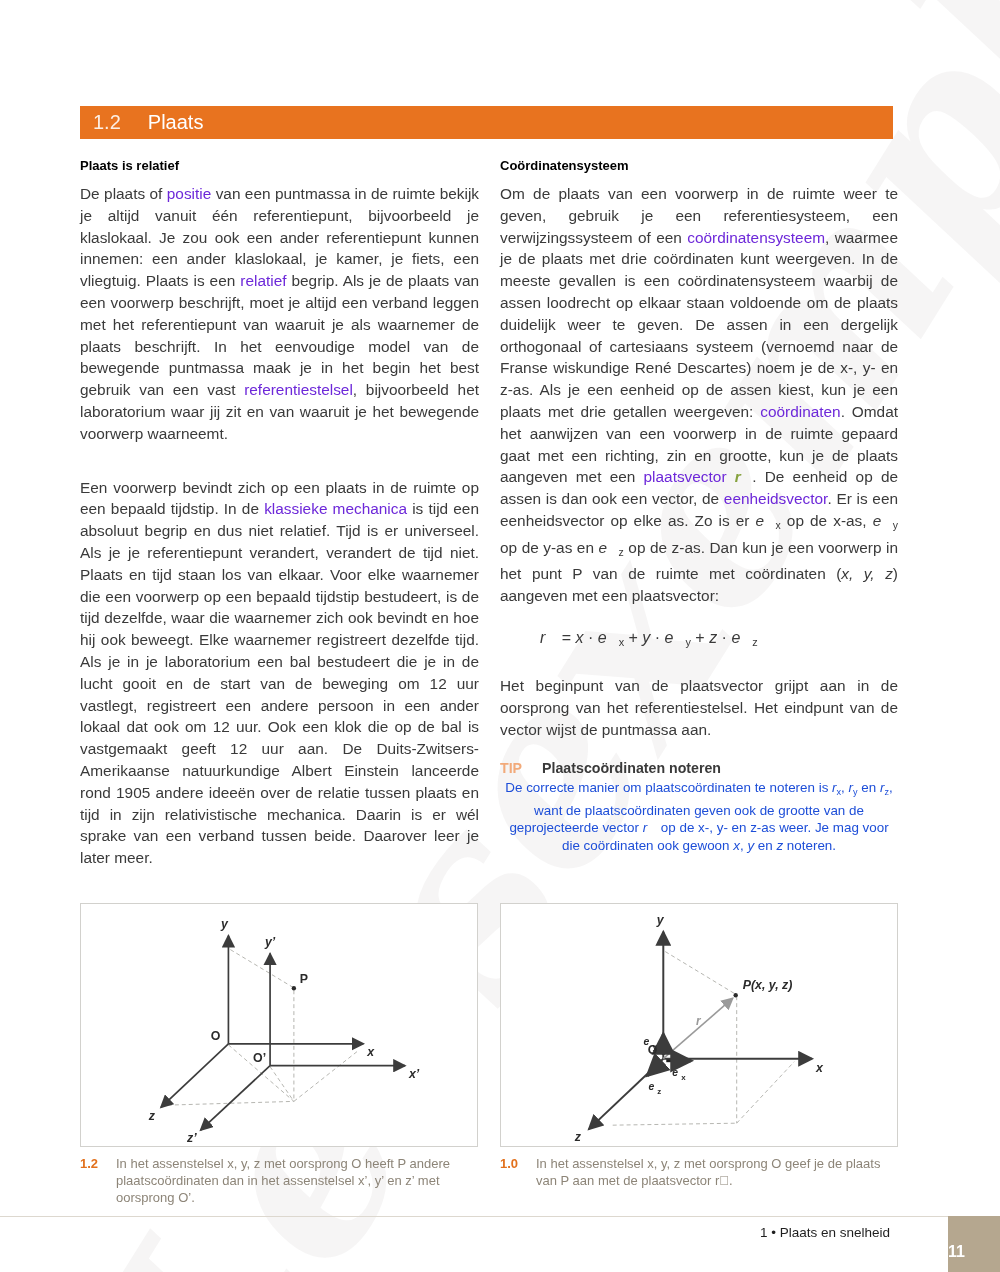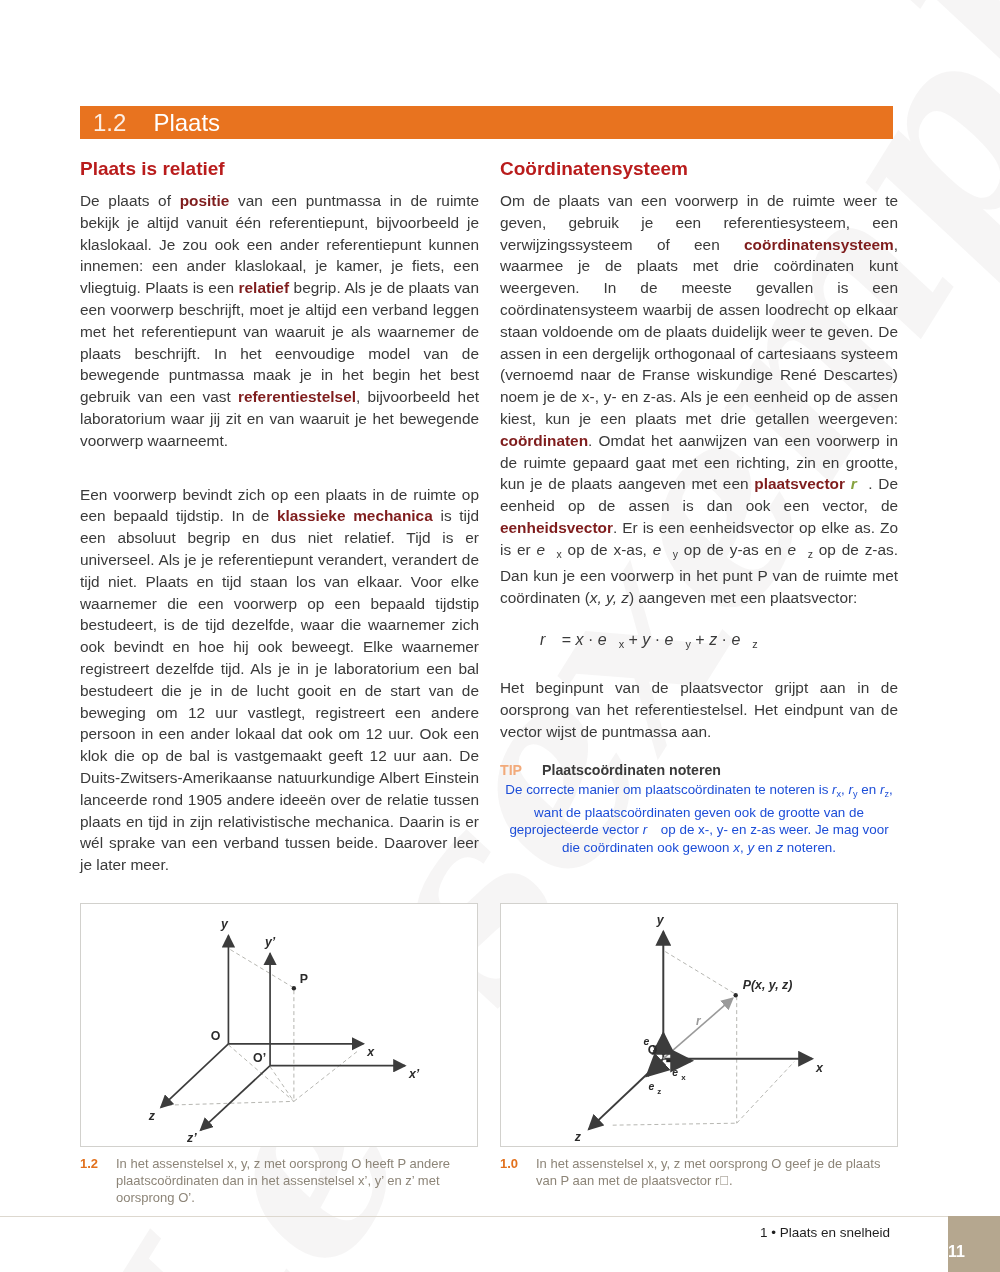--- a/index.html
+++ b/index.html
@@ -9,35 +9,35 @@
   }
   .watermark {
     position:absolute; left:40px; top:1305px;
     transform:rotate(-58deg); transform-origin:left top;
     font-family:"DejaVu Serif", serif; font-style:italic; font-weight:bold;
     font-size:250px; color:rgba(90,80,65,0.055); white-space:nowrap; z-index:0;
     pointer-events:none;
   }
   .titlebar {
     position:absolute; left:80px; top:106px; width:813px; height:33px;
-    background:#e8731f; color:#ffffff; font-size:24px;
+    background:#e8731f; color:#ffffff; font-size:20px;
     line-height:33px; padding-left:13px; box-sizing:border-box; z-index:2;
   }
   .titlebar .num { color:rgba(255,255,255,0.88); margin-right:27px; }
   .col { position:absolute; top:158px; z-index:1; }
   .col-left  { left:80px;  width:399px; }
   .col-right { left:500px; width:398px; }
   h3.subhead {
-    margin:0 0 10px 0; font-size:19px; font-weight:bold; color:#b91c1c;
+    margin:0 0 10px 0; font-size:13px; font-weight:bold; color:#000000;
   }
   .para {
     margin:0 0 18px 0; font-size:15.4px; line-height:21.8px;
     text-align:justify;
   }
-  .para span.g  { color:#7f1d1d; font-weight:bold; }
+  .para span.g  { color:#6d28d9; font-weight:normal; }
   .para span.gi { color:#86a23e; font-weight:bold; font-style:italic; }
   .para span.i  { font-style:italic; }
   .para span.sub, .formula span.sub, .tip-body span.sub {
     font-size:0.68em; vertical-align:-0.28em;
   }
   .spacer { height:14px; }
   .formula {
     margin:20px 0 22px 40px; font-size:16px; line-height:22px; color:#3a3a3a;
   }
   .formula span.i { font-style:italic; }

